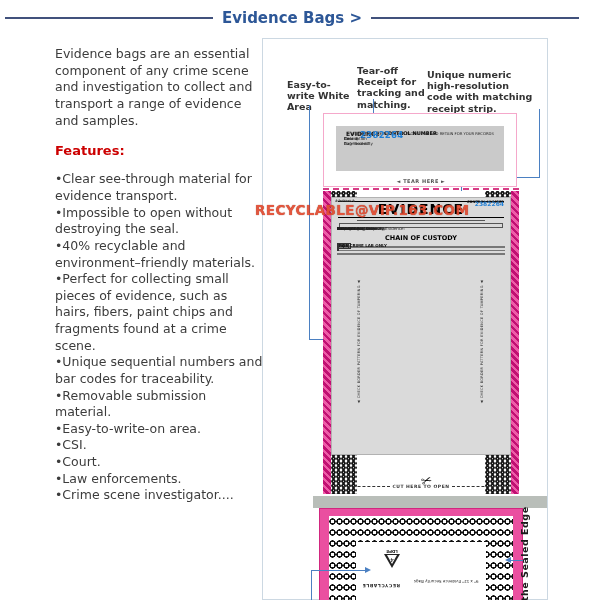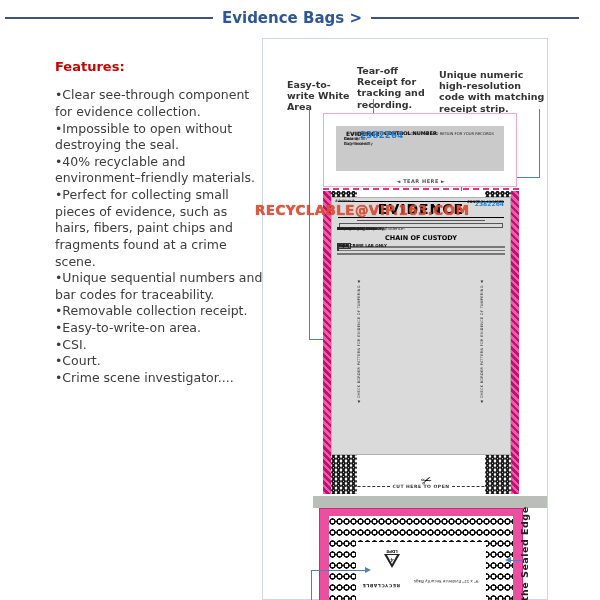--- a/index.html
+++ b/index.html
@@ -21,21 +21,21 @@
   .blist div { margin:0; }
 
   
   .panel { position:absolute; left:262px; top:38px; width:286px; height:562px;
            border:1px solid #ccd8e2; background:#fff; }
   .panel * { position:absolute; }
 
   .ann { font-size:9.5px; font-weight:bold; color:#333; line-height:1.18; position:absolute; }
   .ann1 { left:24px; top:40px; width:66px; }
   .ann2 { left:94px; top:26px; width:80px; }
-  .ann3 { left:176px; top:30px; width:108px; }
+  .ann3 { left:164px; top:30px; width:108px; }
 
   .bl { background:#4b80c2; position:absolute; }
   .arr { width:0; height:0; position:absolute; }
   .arr-r { border-top:3px solid transparent; border-bottom:3px solid transparent; border-left:6px solid #4b80c2; }
   .arr-l { border-top:3px solid transparent; border-bottom:3px solid transparent; border-right:6px solid #4b80c2; }
   .arr-d { border-left:3px solid transparent; border-right:3px solid transparent; border-top:6px solid #4b80c2; }
   .arr-u { border-left:3px solid transparent; border-right:3px solid transparent; border-bottom:6px solid #4b80c2; }
 
   .pink-rect { left:60px; top:74px; width:194px; height:74px; border:1px solid #f5a8cb; background:#fff; }
 
@@ -127,41 +127,43 @@
 </head>
 <body>
 
 <div class="hdr">
   <div class="rule left"></div>
   <div class="title">Evidence Bags &gt;</div>
   <div class="rule right"></div>
 </div>
 
 <div class="leftcol">
+  <p>Evidence bags are an essential component of any crime scene and investigation to collect and transport a range of evidence and samples.</p>
   <div class="red-head">Features:</div>
   <div class="blist">
-    <div>•Clear see-through component for evidence collection.</div>
+    <div>•Clear see-through material for evidence transport.</div>
     <div>•Impossible to open without destroying the seal.</div>
     <div>•40% recyclable and environment–friendly materials.</div>
     <div>•Perfect for collecting small pieces of evidence, such as hairs, fibers, paint chips and fragments found at a crime scene.</div>
     <div>•Unique sequential numbers and bar codes for traceability.</div>
-    <div>•Removable collection receipt.</div>
+    <div>•Removable submission material.</div>
     <div>•Easy-to-write-on area.</div>
   </div>
   <div class="blist">
     <div>•CSI.</div>
     <div>•Court.</div>
+    <div>•Law enforcements.</div>
     <div>•Crime scene investigator....</div>
   </div>
 </div>
 
 <div class="panel">
 
   <div class="ann ann1">Easy-to-write White Area</div>
-  <div class="ann ann2">Tear-off Receipt for tracking and recording.</div>
+  <div class="ann ann2">Tear-off Receipt for tracking and matching.</div>
   <div class="ann ann3">Unique numeric high-resolution code with matching receipt strip.</div>
 
   <div class="bl" style="left:46px;top:66px;width:1px;height:234px;"></div>
   <div class="bl" style="left:46px;top:300px;width:52px;height:1px;"></div>
   <div class="arr arr-r" style="left:98px;top:297px;"></div>
 
   <div class="bl" style="left:110px;top:60px;width:1px;height:24px;"></div>
   <div class="arr arr-d" style="left:107px;top:84px;"></div>
 
   <div class="bl" style="left:276px;top:70px;width:1px;height:68px;"></div>

